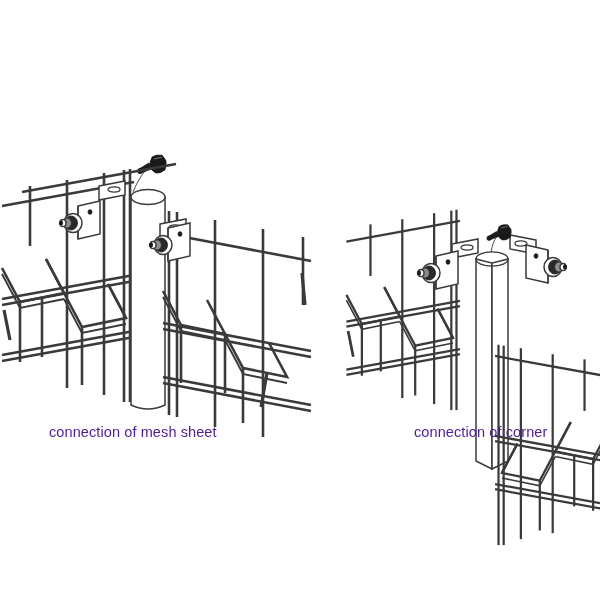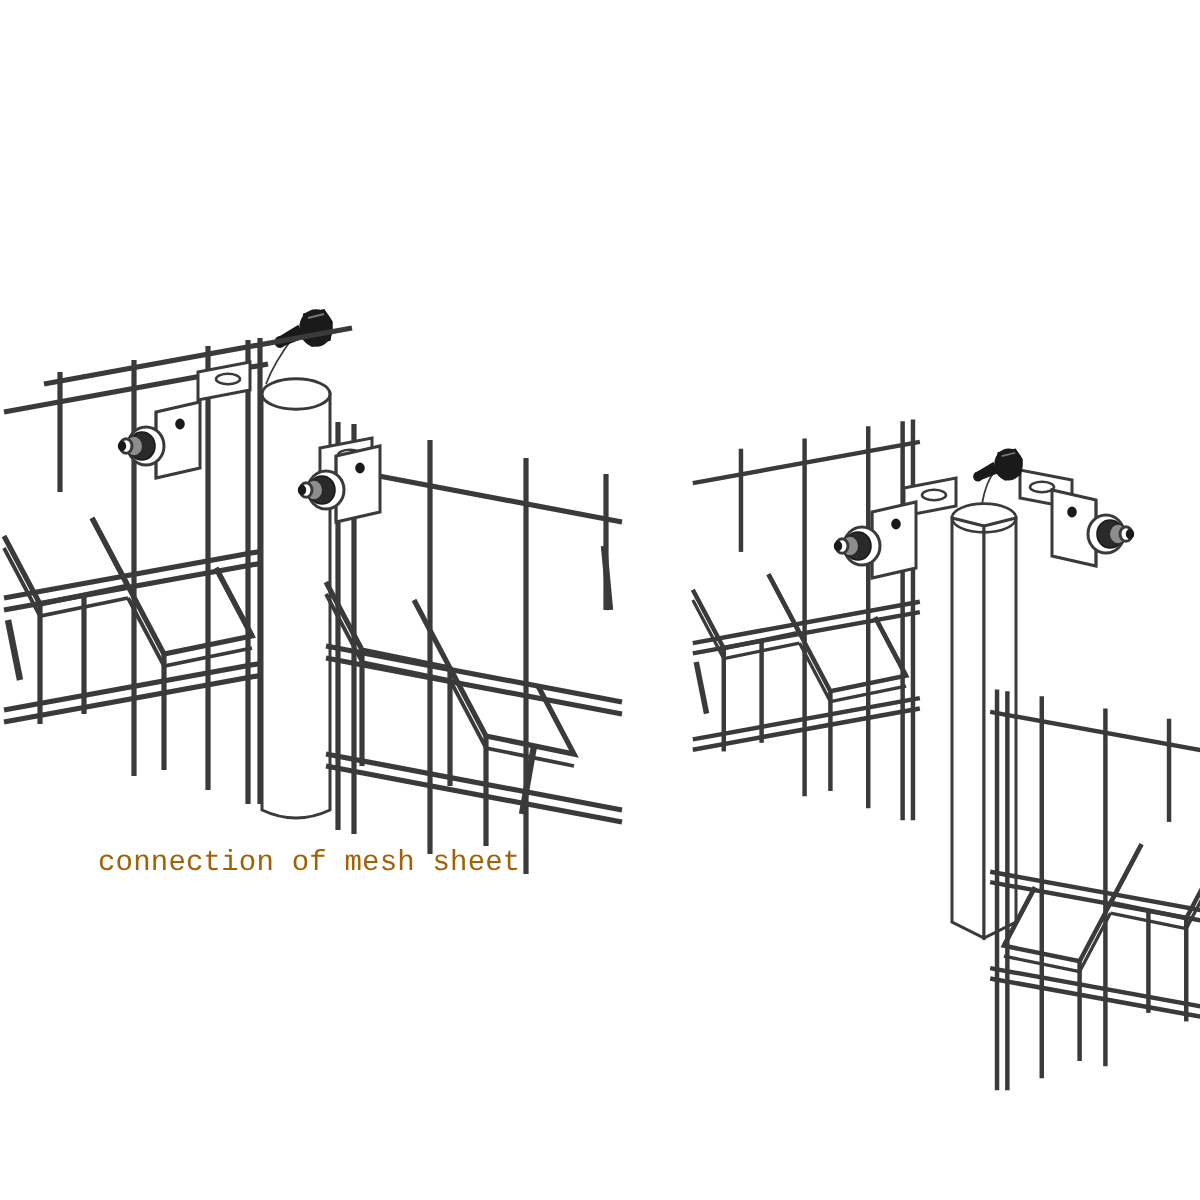--- a/index.html
+++ b/index.html
@@ -22,24 +22,24 @@
   svg.figure {
     position: absolute;
     top: 0;
     left: 0;
     width: 600px;
     height: 600px;
   }
   .caption {
     position: absolute;
     font-size: 14.5px;
-    color: #a16207;
+    color: #4c1d95;
     letter-spacing: 0.1px;
     white-space: nowrap;
-    font-family: Liberation Mono, monospace;
+    font-family: Liberation Sans, sans-serif;
   }
   #caption-left  { left: 49px;  top: 424px; }
   #caption-right { left: 414px; top: 424px; }
 </style>
 </head>
 <body>
 
 <div id="page">
 
   <svg class="figure" viewBox="0 0 600 600">
@@ -240,14 +240,15 @@
 
       <path class="lead" d="M 497,236 C 494,240 492,246 491,252" fill="none"></path>
       <g transform="translate(500,234) scale(0.85)">
         <use href="#bolt"></use>
       </g>
     </g>
   </svg>
 
   <div class="caption" id="caption-left">connection of mesh sheet</div>
 
+  <div class="caption" id="caption-right">connection of corner</div>
 
 </div>
 
 </body></html>

